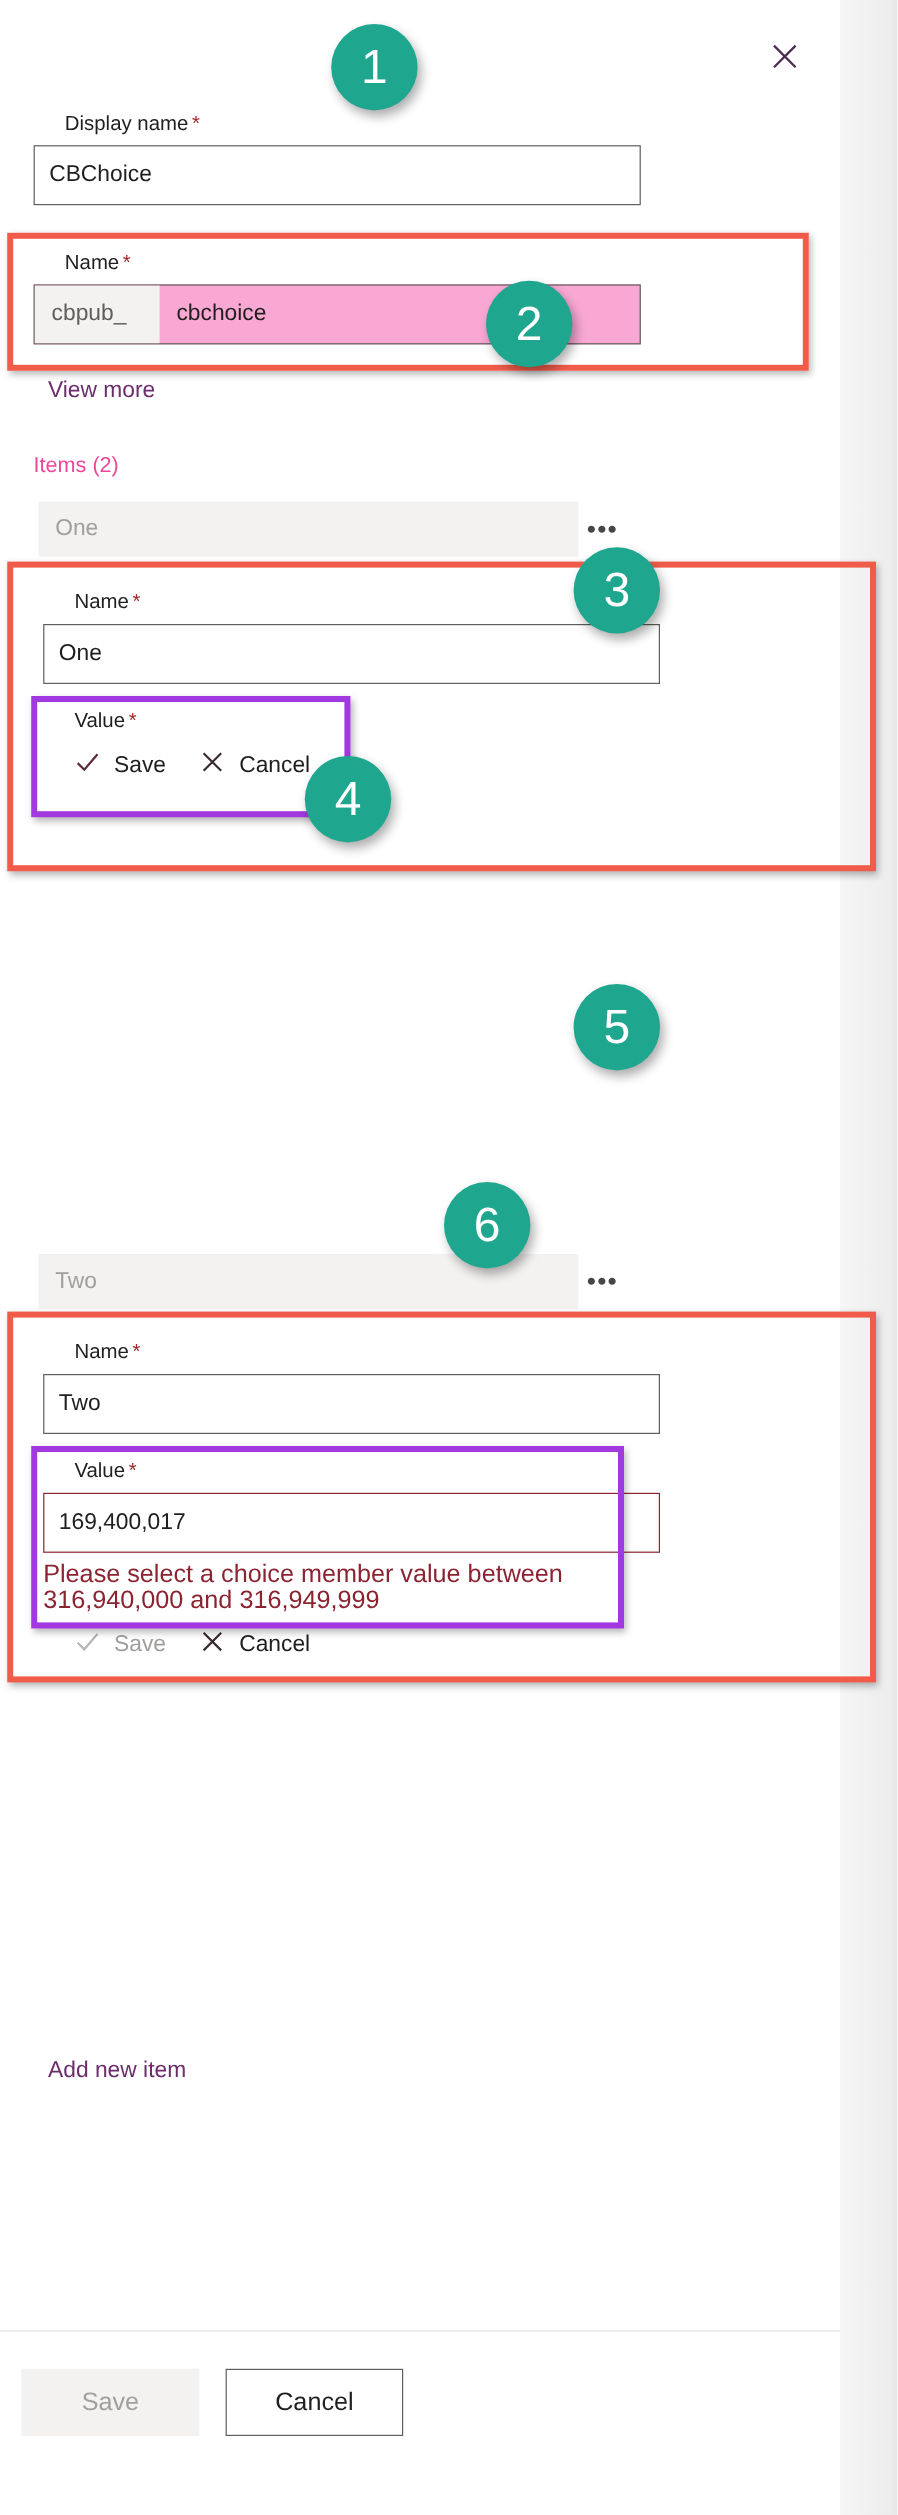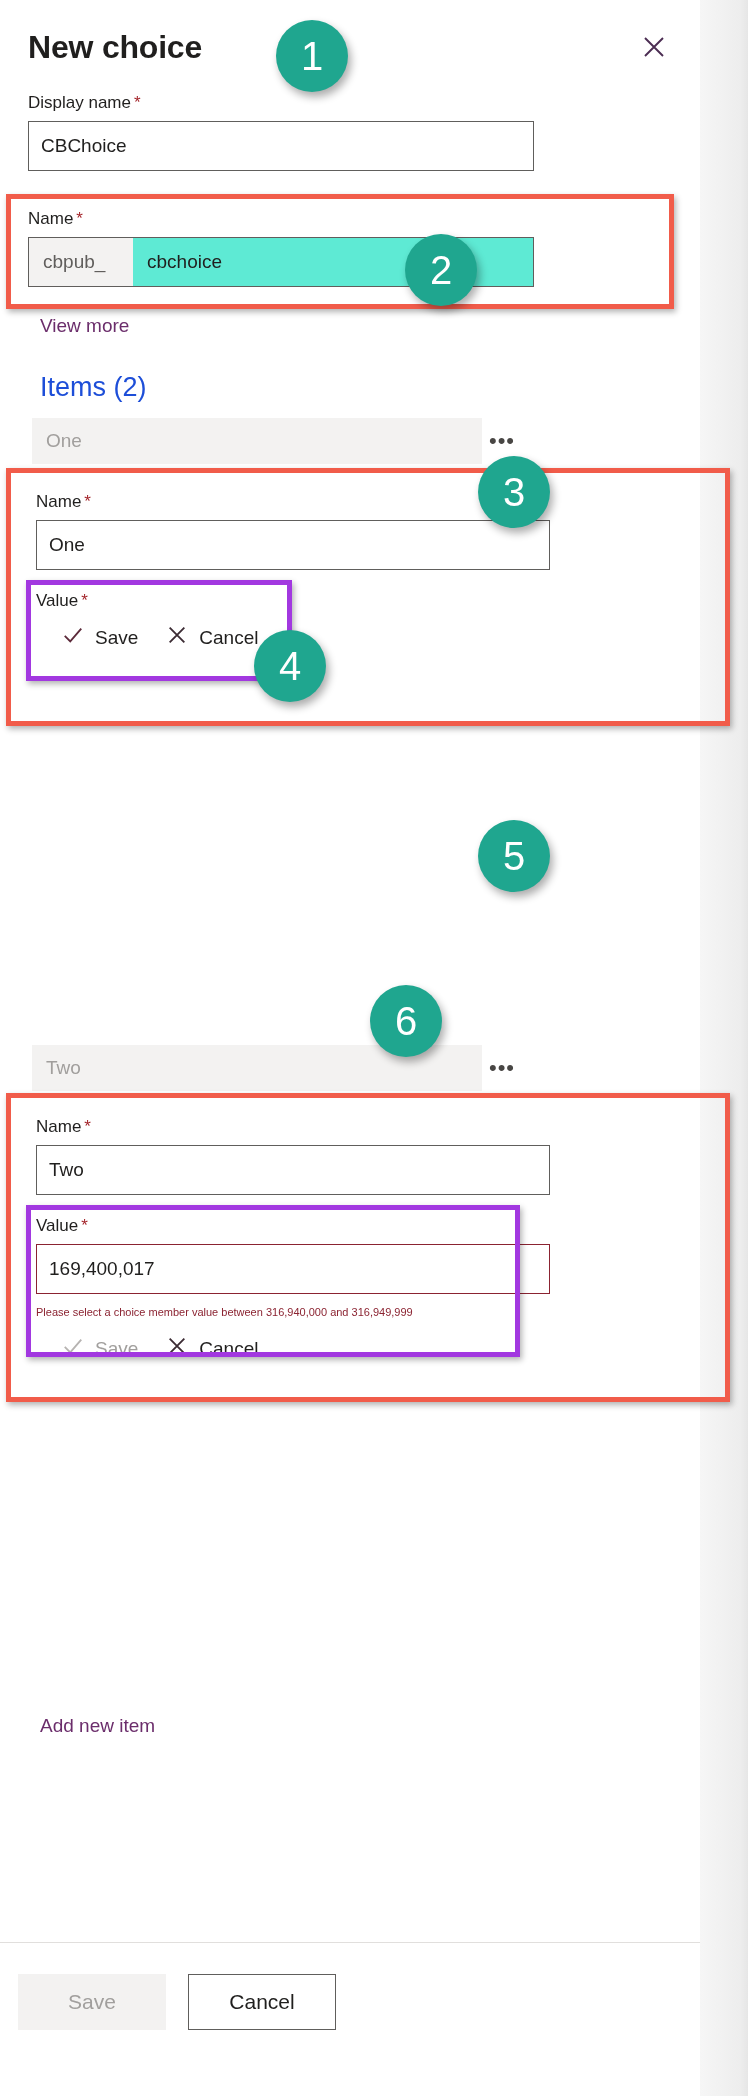--- a/index.html
+++ b/index.html
@@ -24,69 +24,70 @@
   .close-btn {
     position:absolute; right:-8px; top:2px; width:44px; height:44px;
     display:flex; align-items:center; justify-content:center; cursor:pointer;
   }
   .close-btn svg { width:24px; height:24px; }
 
   
   .field-label {
     font-size:17px; color:#201f1e; line-height:22px; margin-bottom:7px;
     font-weight:400;
+    margin-left:26px;
   }
   .req { color:#a4262c; font-size:17px; padding-left:3px; }
   .txtbox {
     height:50px; border:1px solid #605e5c; background:#fff;
     display:flex; align-items:center; padding:0 12px;
     font-size:19px; color:#201f1e;
   }
   .txtbox.err { border-color:#8b2331; }
 
   
   .sec-display { position:absolute; left:28px; top:92px; width:506px; }
 
   
   .sec-name { position:absolute; left:28px; top:208px; width:506px; }
-  .prefix-wrap { display:flex; align-items:stretch; height:50px; border:1px solid #605e5c; background:#5eead4; }
+  .prefix-wrap { display:flex; align-items:stretch; height:50px; border:1px solid #605e5c; background:#f9a8d4; }
   .prefix {
     background:#f3f2f1; color:#605e5c; font-size:19px;
     display:flex; align-items:center; padding:0 14px; min-width:104px;
   }
   .prefix-val { flex:1; display:flex; align-items:center; padding-left:14px; font-size:19px; color:#201f1e; }
 
   .link {
     color:#6b2d6b; font-size:19px; cursor:pointer; line-height:26px;
   }
   .view-more { position:absolute; left:40px; top:313px; }
 
   
-  .items-hd { position:absolute; left:28px; top:372px; font-size:27px; color:#1d4ed8; line-height:30px;margin-left:12px; }
+  .items-hd { position:absolute; left:28px; top:372px; font-size:18px; color:#ec4899; line-height:30px; }
 
   .item-pill {
     position:absolute; left:32px; width:450px; height:46px;
     background:#f3f2f1; display:flex; align-items:center; padding-left:14px;
     font-size:19px; color:#a19f9d;
   }
   .pill-dots {
     position:absolute; width:40px; height:46px; display:flex;
     align-items:center; justify-content:center; color:#484644; font-size:22px;
     letter-spacing:1px; cursor:pointer;
   }
 
   .item-card { position:absolute; left:18px; width:560px; background:#fff; }
   .card-inner { padding:16px 28px 10px 18px; }
 
   .cmdbar { display:flex; align-items:center; gap:28px; margin-top:12px; padding-left:26px; }
   .cmd { display:flex; align-items:center; gap:11px; font-size:19px; color:#201f1e; cursor:pointer; }
   .cmd.disabled { color:#a19f9d; cursor:default; }
   .cmd svg { width:22px; height:22px; flex:none; }
 
-  .errmsg { color:#8b2331; font-size:11px; line-height:22px; margin-top:7px; }
+  .errmsg { color:#8b2331; font-size:21px; line-height:22px; margin-top:7px; }
 
   .add-new { position:absolute; left:40px; top:1713px; }
 
   
   .footer-rule { position:absolute; left:0; top:1942px; width:700px; height:1px; background:#e1dfdd; }
   .footer { position:absolute; left:18px; top:1974px; display:flex; gap:22px; }
   .btn {
     height:56px; min-width:148px; display:flex; align-items:center; justify-content:center;
     font-size:21px; cursor:pointer;
   }
@@ -110,21 +111,20 @@
     font-family:"Liberation Sans", sans-serif;
   }
 </style>
 </head>
 <body>
 
 <div id="root">
   <div class="panel">
 
     <div class="hdr">
-      <div class="hdr-title">New choice</div>
       <div class="close-btn">
         <span>
           <svg viewBox="0 0 24 24" aria-hidden="true">
             <path d="M3 3 L21 21 M21 3 L3 21" stroke="#4b2d52" stroke-width="1.9" fill="none"></path>
           </svg>
         </span>
       </div>
     </div>
 
     <div class="sec-display">

